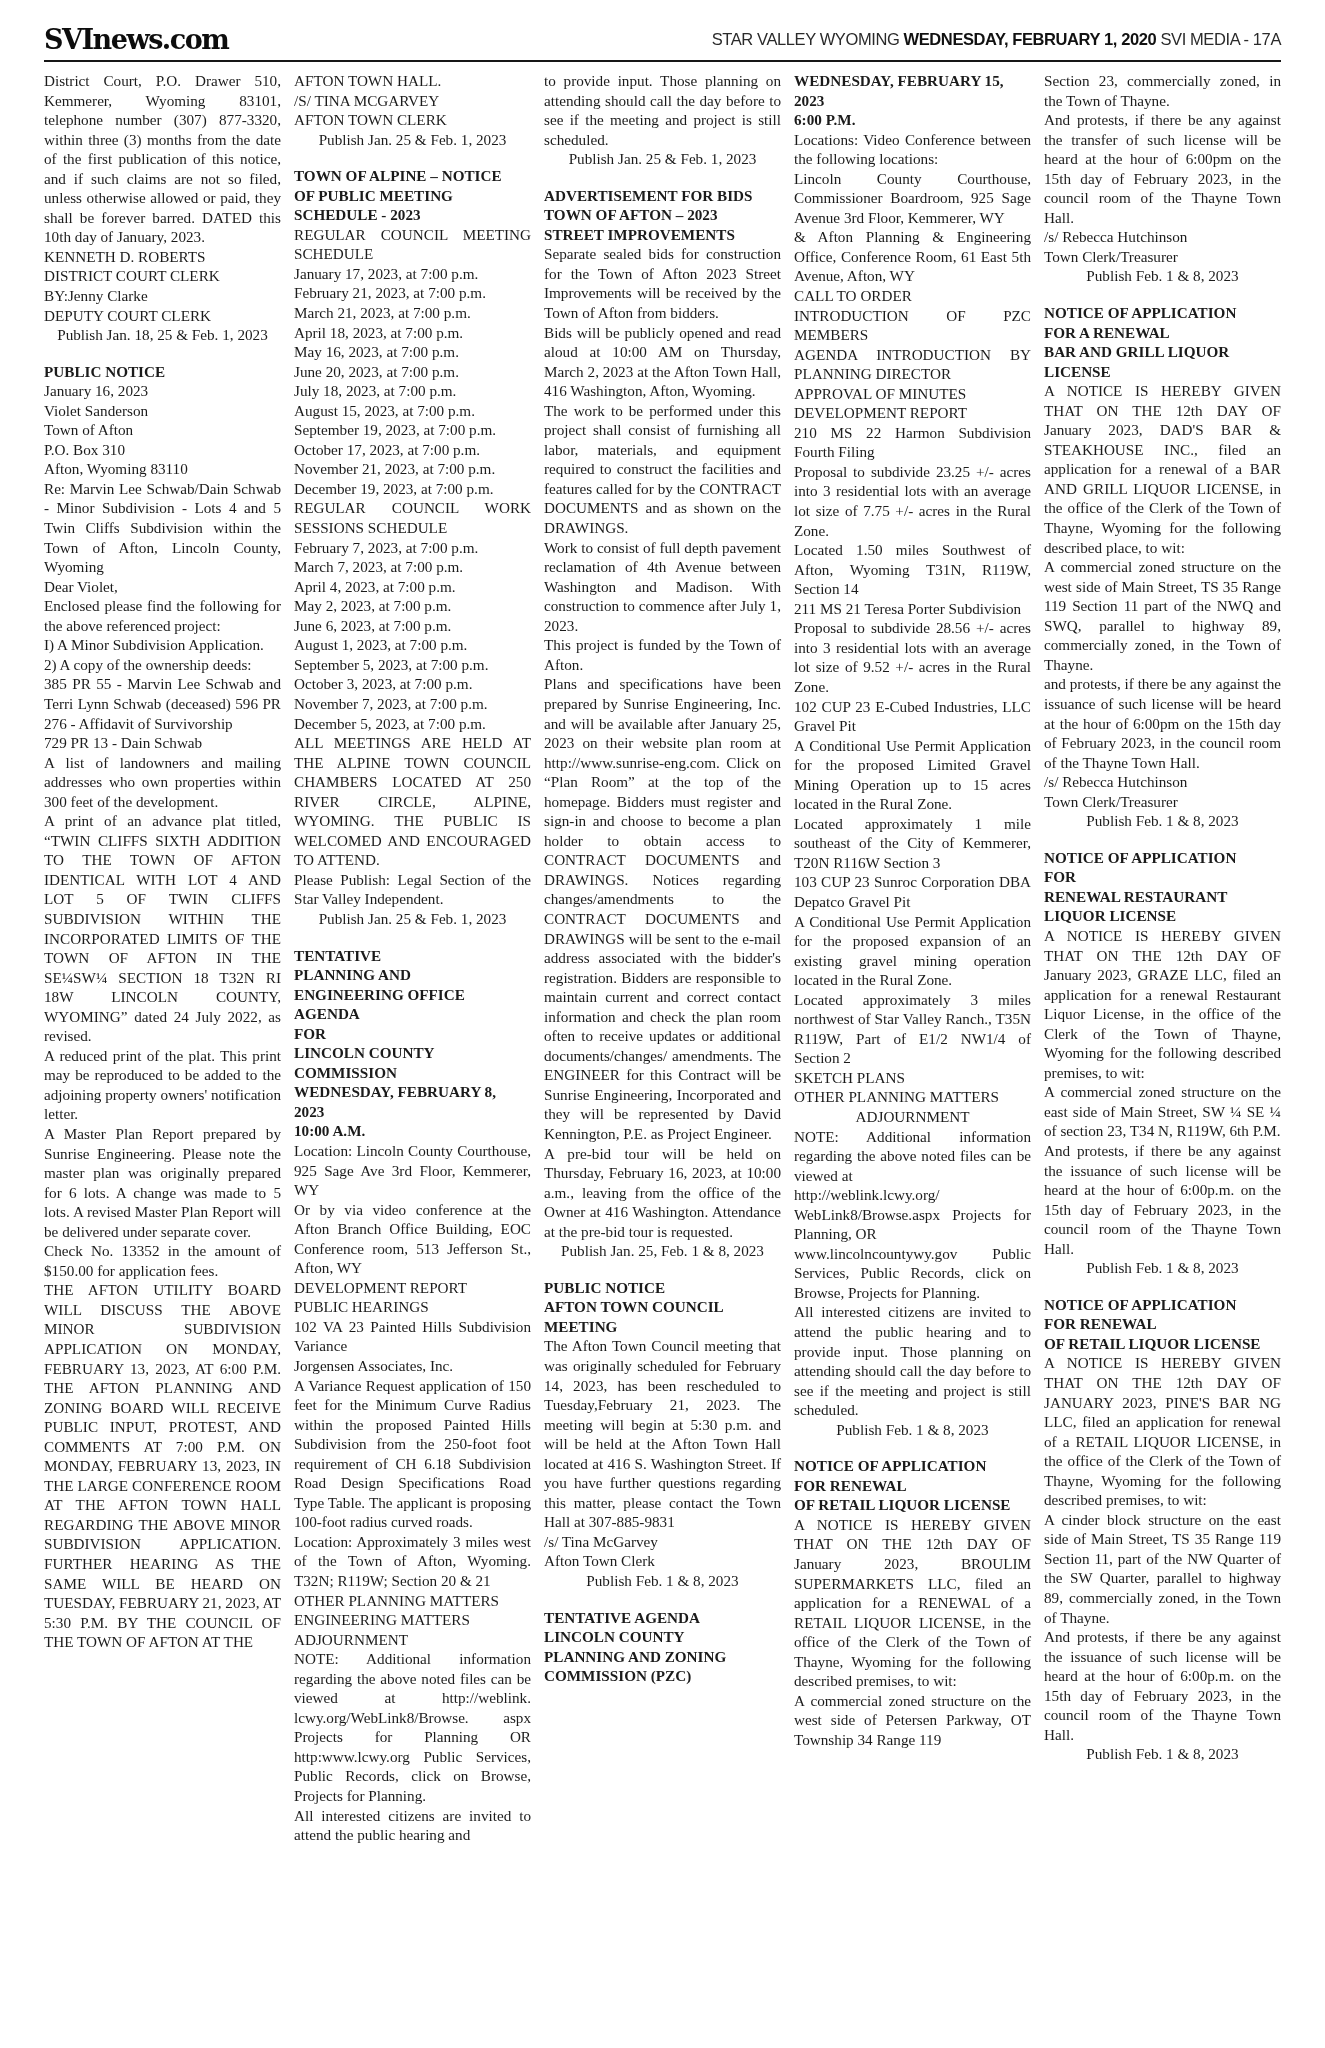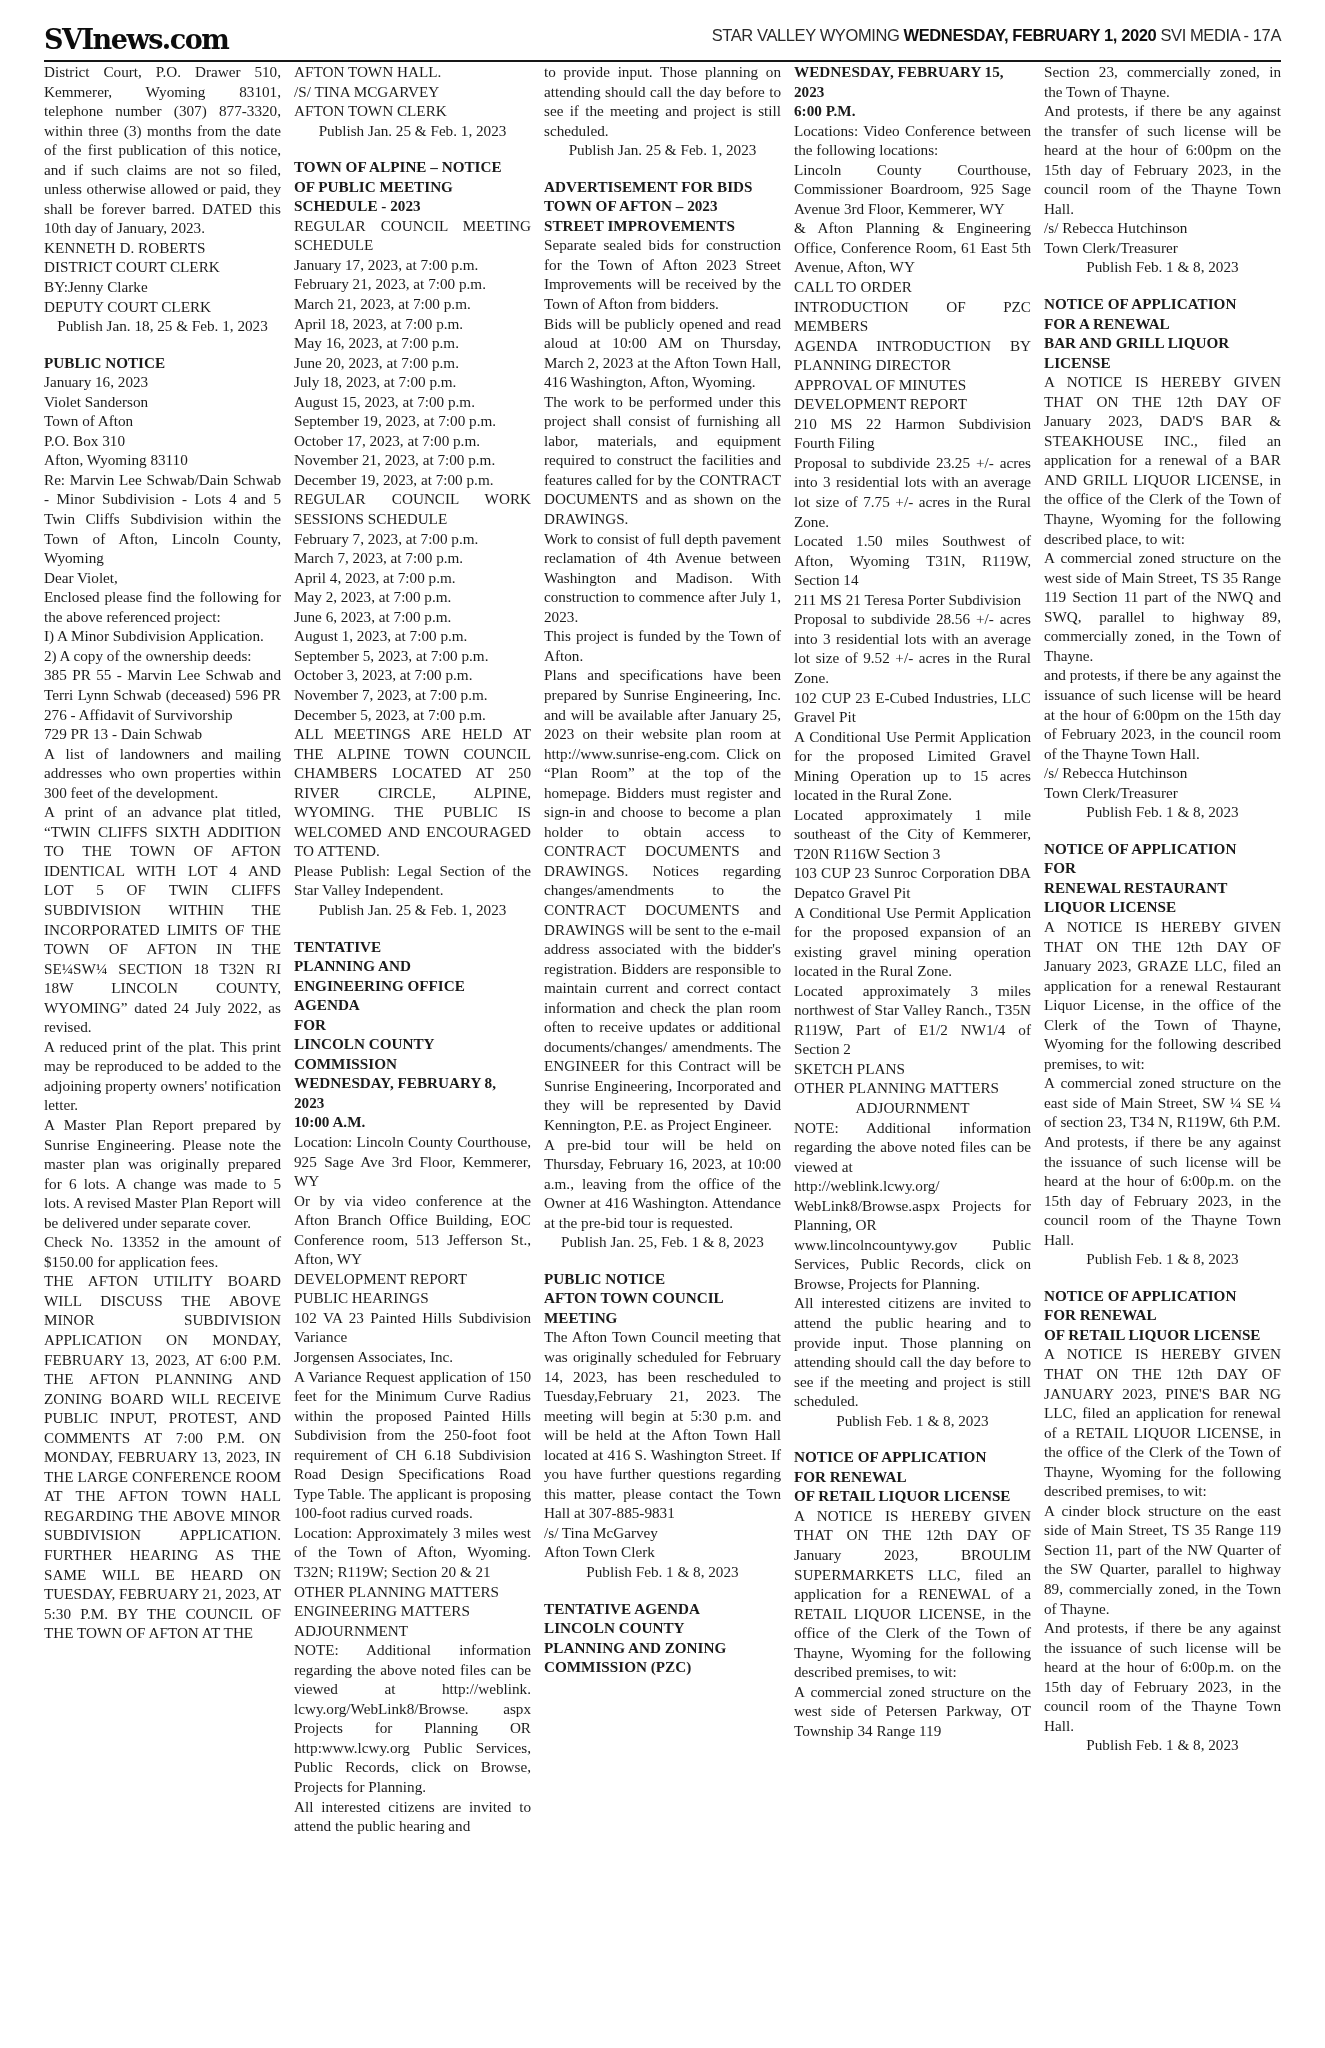--- a/index.html
+++ b/index.html
@@ -1,25 +1,25 @@
 <!DOCTYPE html>
 <html><head>
 <meta charset="utf-8">
 <style>
   html,body{margin:0;padding:0;background:#e8e8e8}
   .page{width:1325px;height:2048px;background:#ffffff;margin:0 auto;position:relative;
         font-family:"Liberation Serif",serif;color:#1b1b1b;overflow:hidden}
-  .hdr{display:flex;justify-content:space-between;align-items:flex-start;
+  .hdr{display:flex;justify-content:space-between;align-items:center;
        margin:0 44px;padding:26px 0 7px 0;border-bottom:2.5px solid #161616}
   .mast{font-family:"DejaVu Serif",serif;font-weight:bold;font-size:27px;
         letter-spacing:-1.5px;color:#0d0d0d;line-height:1}
   .hright{font-family:"Liberation Sans",sans-serif;font-size:16.5px;
           letter-spacing:-0.4px;color:#2a2a2a;white-space:nowrap}
   .hright .bold{font-weight:bold;color:#111}
-  .cols{display:flex;gap:13px;padding:0 44px 0 44px}
+  .cols{display:flex;gap:13px;padding:9px 44px 0 44px}
   .col{flex:1 1 0;min-width:0}
   .blk{font-size:15.2px;line-height:19.55px}
   .p{text-align:justify;text-justify:inter-word;overflow-wrap:break-word}
   .h,.hs{font-weight:bold}
   .hs{margin-top:17px}
   .c{text-align:center}
   .pub{text-align:center;font-weight:normal}
 </style>
 </head>
 <body>

